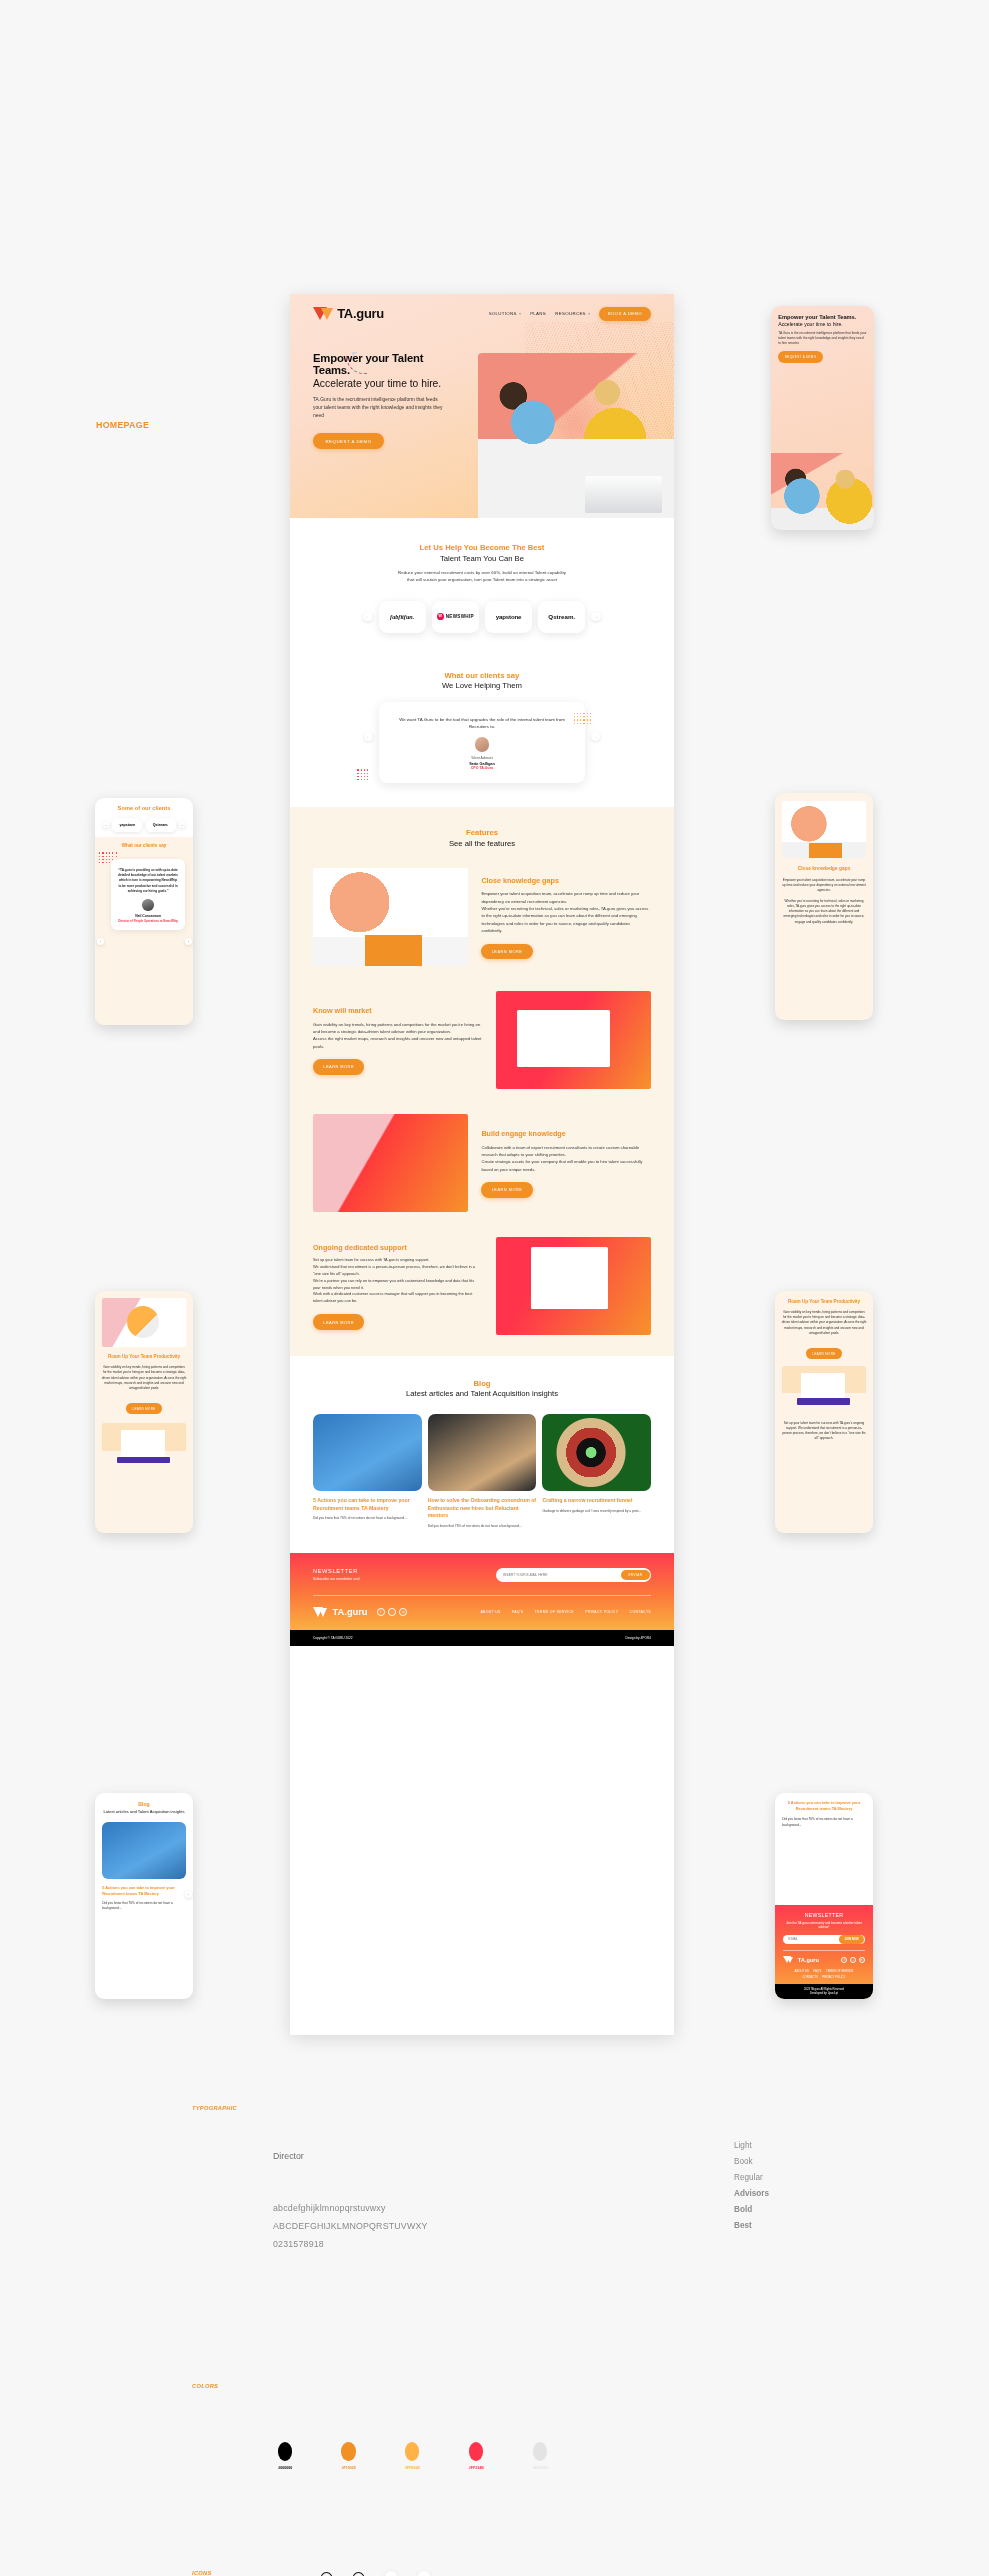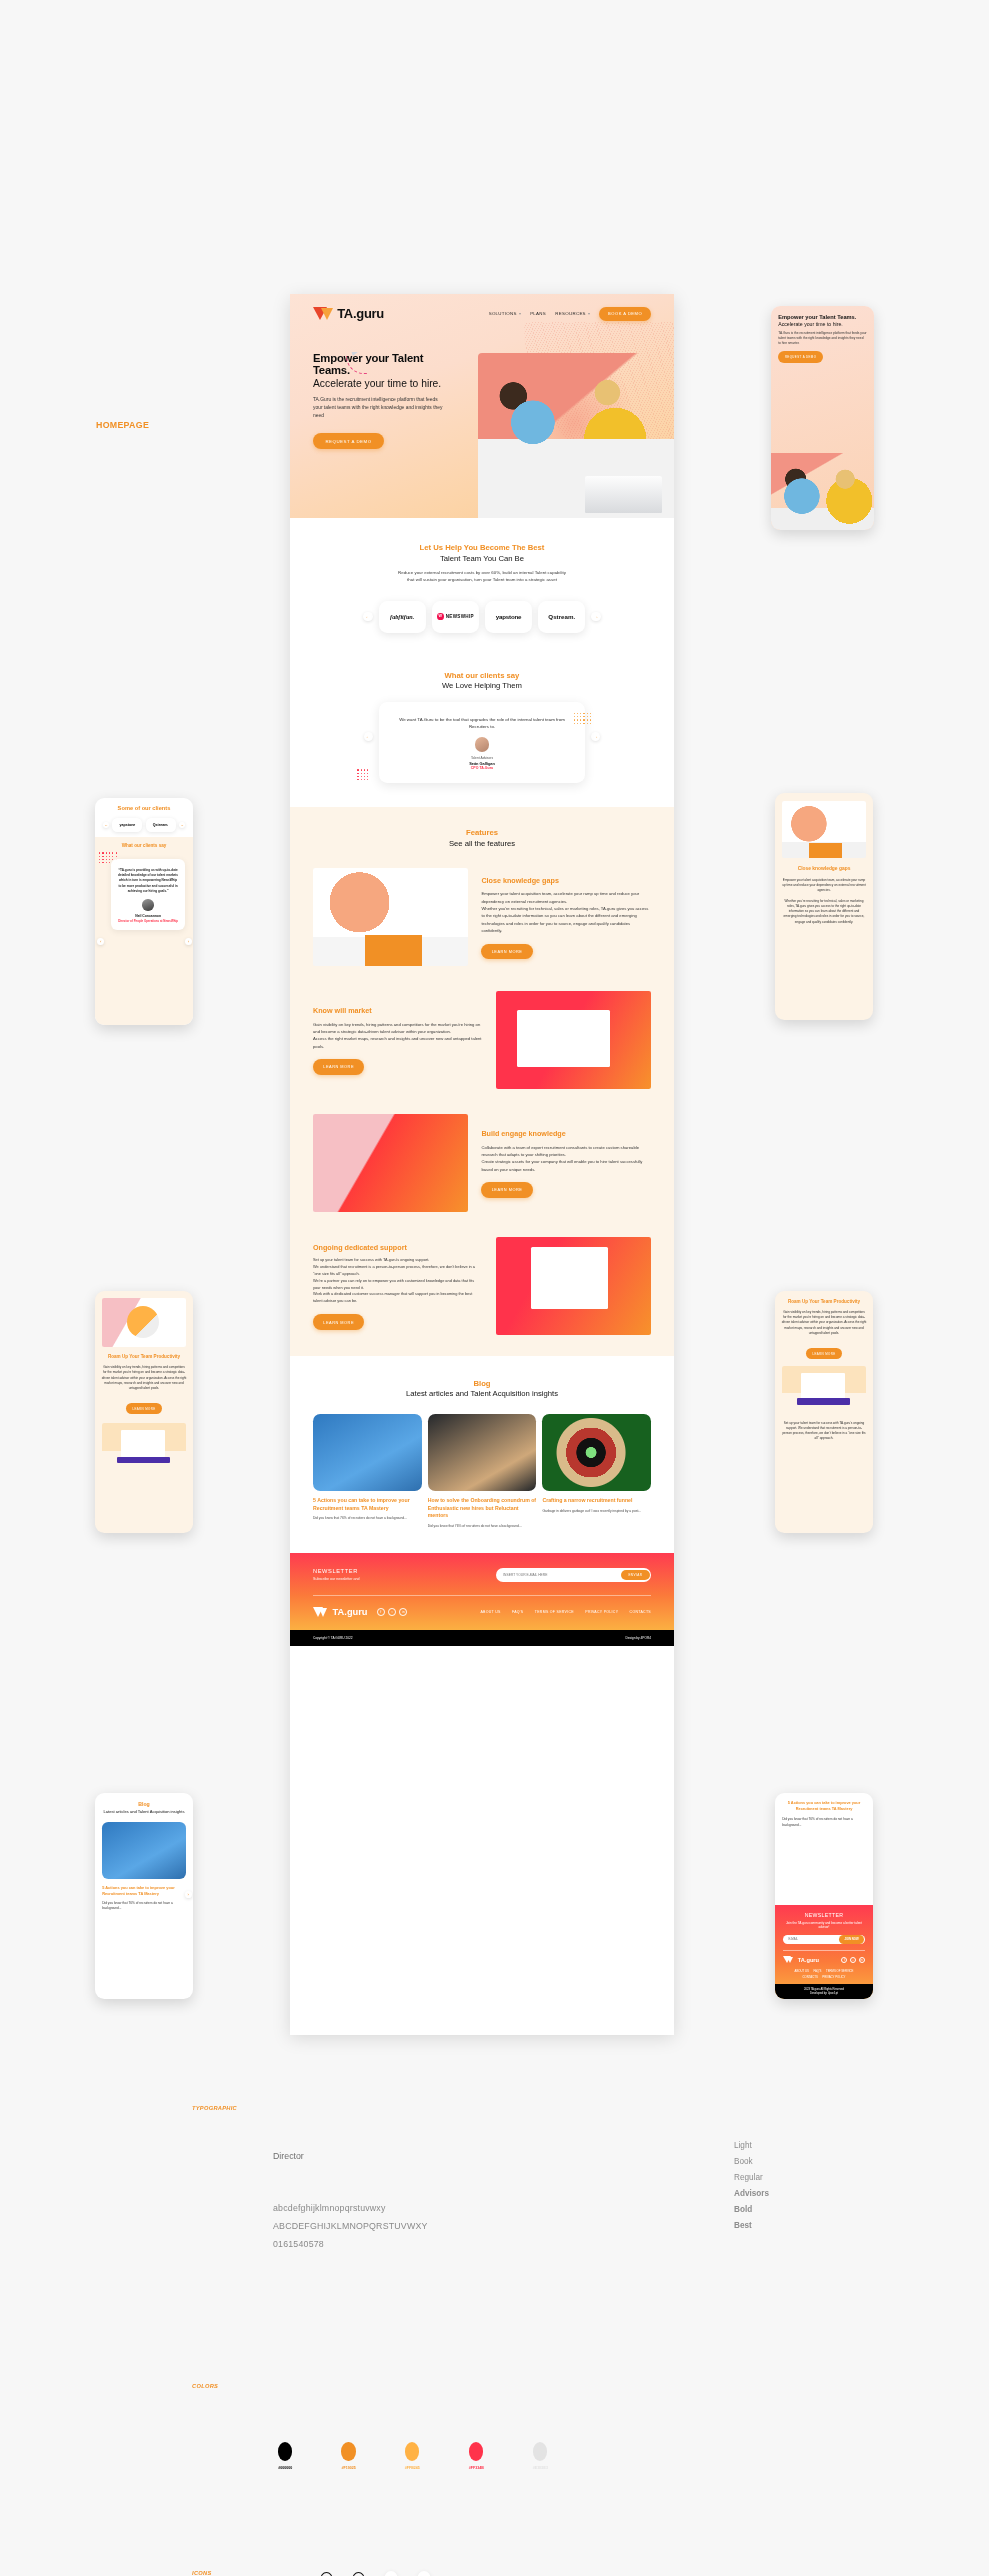--- a/index.html
+++ b/index.html
@@ -588,21 +588,21 @@
       <div style="color:#fff;font-size:2.7px;">2023 TA guru All Rights Reserved</div>
       <div style="color:#fff;font-size:2.7px;margin-top:1px;">Developed by: 4por4.pt</div>
     </div>
   </div>
 </div>
 
 <div class="sec-label" style="left:192px;top:2105px;font-size:5.7px;">TYPOGRAPHIC</div>
 <div class="type-name" style="position:absolute;left:273px;top:2151px;">Director</div>
 <div class="type-glyphs" style="position:absolute;left:273px;top:2200px;">abcdefghijklmnopqrstuvwxy</div>
 <div class="type-glyphs" style="position:absolute;left:273px;top:2218px;">ABCDEFGHIJKLMNOPQRSTUVWXY</div>
-<div class="type-glyphs" style="position:absolute;left:273px;top:2236px;">0161540578</div>
+<div class="type-glyphs" style="position:absolute;left:273px;top:2236px;">0231578918</div>
 <div class="weights" style="position:absolute;left:734px;top:2138px;">
   <div style="font-weight:200;">Light</div>
   <div style="font-weight:300;">Book</div>
   <div style="font-weight:400;">Regular</div>
   <div style="font-weight:600;">Advisors</div>
   <div style="font-weight:700;">Bold</div>
   <div style="font-weight:900;">Best</div>
 </div>
 
 <div class="sec-label" style="left:192px;top:2383px;font-size:5.7px;">COLORS</div>

